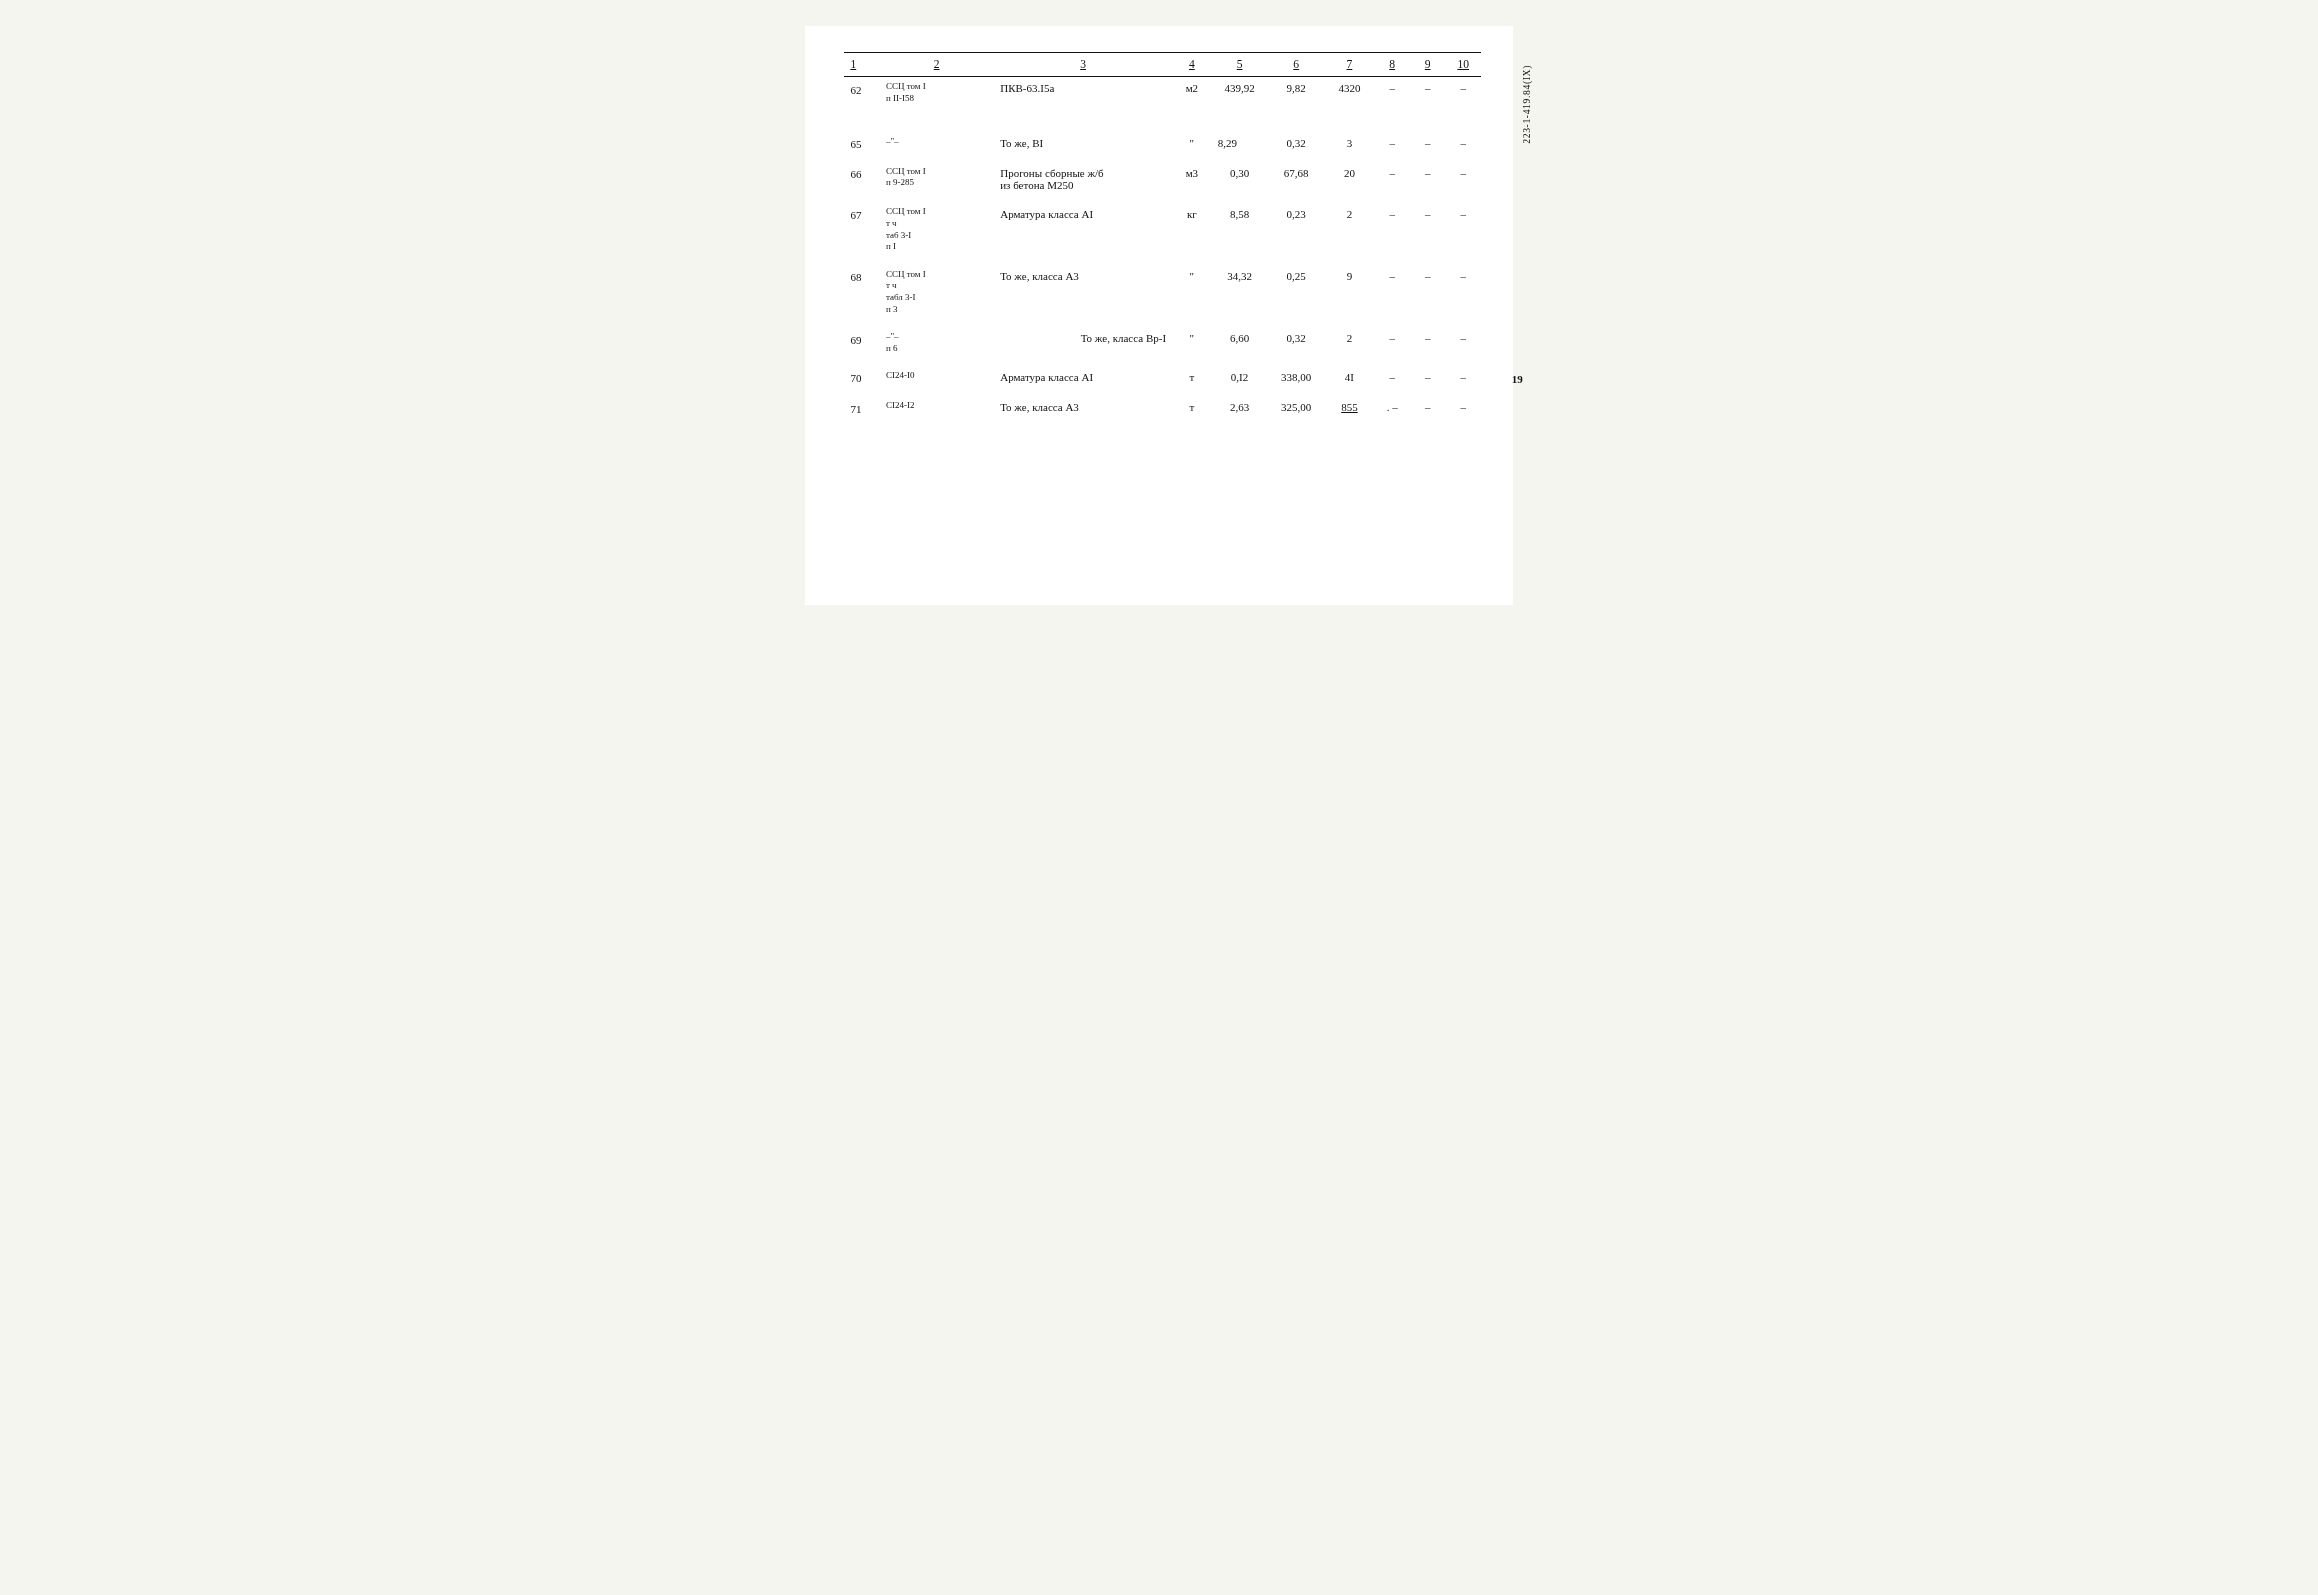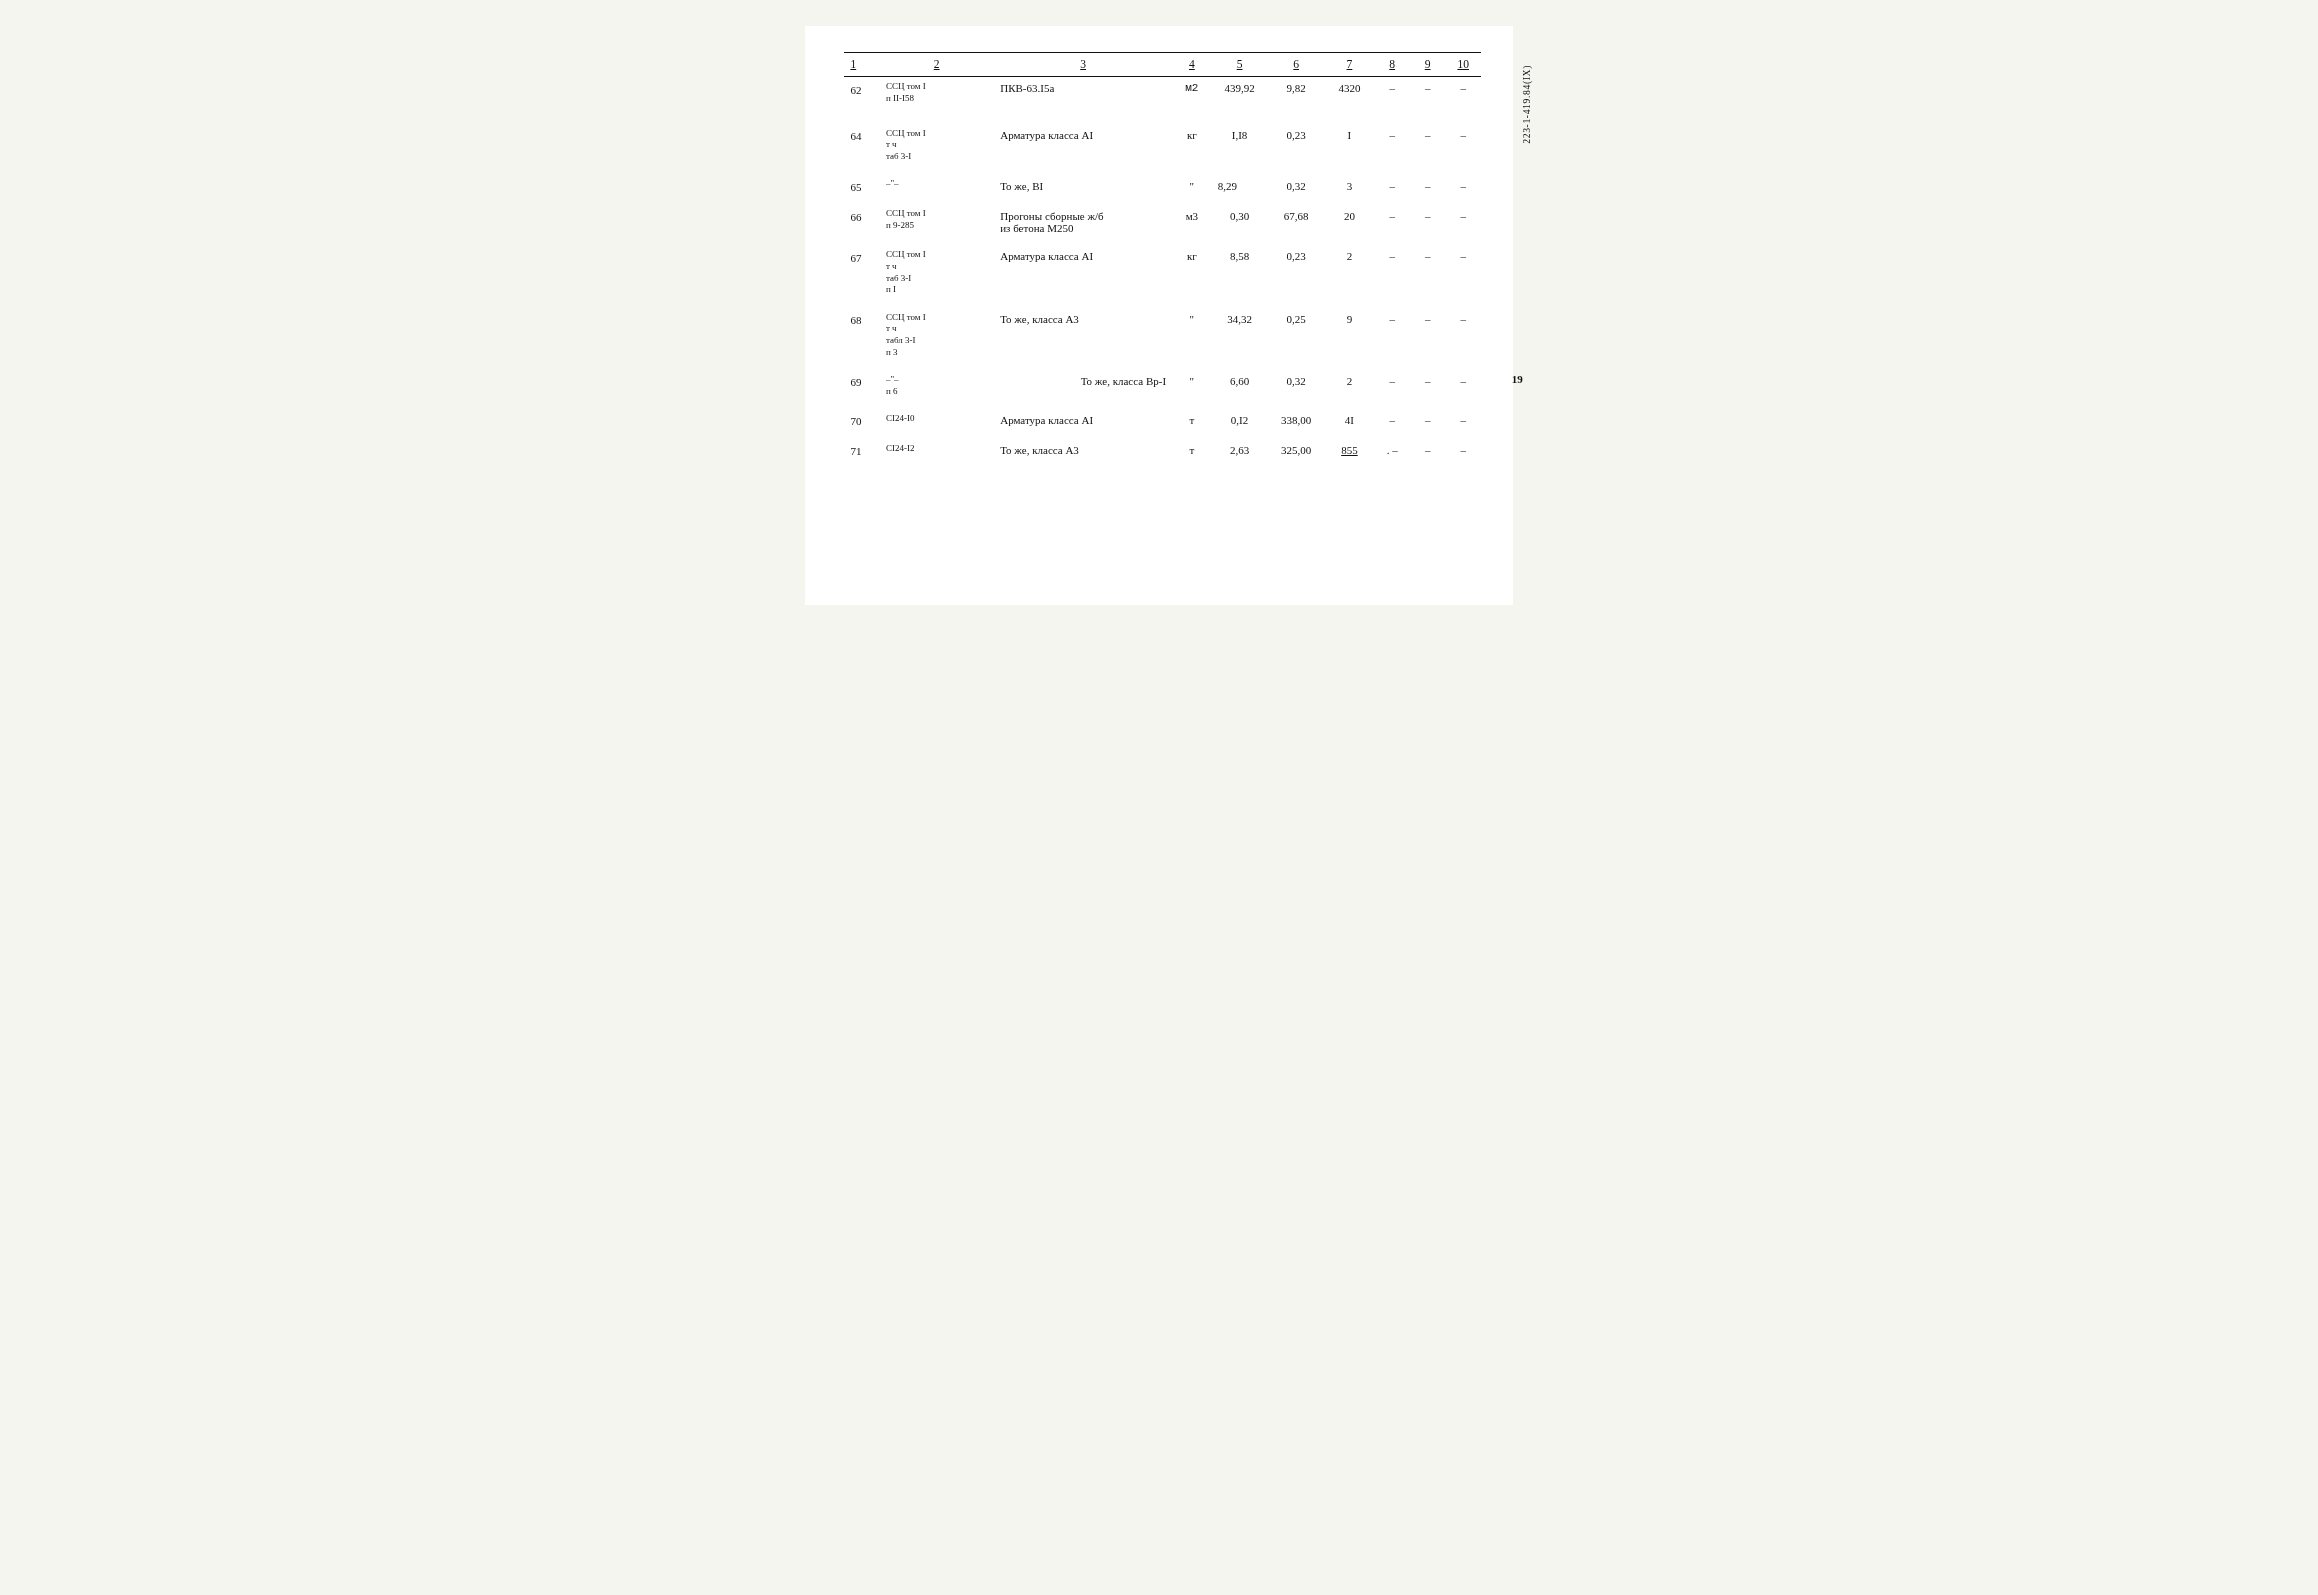--- a/index.html
+++ b/index.html
@@ -135,47 +135,33 @@
         <th class="col-9 col-num"><span class="header-underline">9</span></th>
         <th class="col-10 col-num"><span class="header-underline">10</span></th>
       </tr>
     </thead>
     <tbody id="table-body">
     <tr style="vertical-align: top;">
           <td class="col-1 row-num" style="padding-top: 6.4px;">62</td>
           <td class="col-2 sub-text" style="white-space: pre-line; padding-top: 3.9px; font-size: 9px;">ССЦ том I
 п II-I58</td>
           <td class="col-3" style="white-space: pre-line; padding-top: 5.1px;">ПКВ-63.I5а</td>
-          <td class="col-4 center" style="padding-top: 5.1px; font-family: Liberation Mono, monospace;">м2</td>
+          <td class="col-4 center" style="padding-top: 5.1px;">м2</td>
           <td class="col-5 center" style="text-align: center; padding-top: 5.1px;">439,92</td>
           <td class="col-6 center" style="text-align: center; padding-top: 5.1px;">9,82</td>
           <td class="col-7 center" style="text-align: center; padding-top: 5.1px; margin-top: 8px;">4320</td>
           <td class="col-8 center" style="text-align: center; padding-top: 5.1px;">–</td>
           <td class="col-9 center" style="text-align: center; padding-top: 5.1px;">–</td>
           <td class="col-10 center" style="text-align: center; padding-top: 5.1px;">–</td>
         </tr>
         <tr>
           <td colspan="10" style="height: 6.4px;"></td>
         </tr>
         <tr>
           <td colspan="10" style="height: 6.4px;"></td>
-        </tr>
-        <tr style="vertical-align: top;">
-          <td class="col-1 row-num" style="padding-top: 6.4px;">64</td>
-          <td class="col-2 sub-text" style="white-space: pre-line; padding-top: 3.9px; font-size: 9px;">ССЦ том I
-т ч
-таб 3-I</td>
-          <td class="col-3" style="white-space: pre-line; padding-top: 5.1px;">Арматура класса АI</td>
-          <td class="col-4 center" style="text-align: center; padding-top: 5.1px;">кг</td>
-          <td class="col-5 center" style="text-align: center; padding-top: 5.1px;">I,I8</td>
-          <td class="col-6 center" style="text-align: center; padding-top: 5.1px;">0,23</td>
-          <td class="col-7 center" style="text-align: center; padding-top: 5.1px;">I</td>
-          <td class="col-8 center" style="text-align: center; padding-top: 5.1px;">–</td>
-          <td class="col-9 center" style="text-align: center; padding-top: 5.1px;">–</td>
-          <td class="col-10 center" style="text-align: center; padding-top: 5.1px;">–</td>
         </tr>
         <tr>
           <td colspan="10" style="height: 6.4px;"></td>
         </tr>
         <tr style="vertical-align: top;">
           <td class="col-1 row-num" style="padding-top: 6.4px;">65</td>
           <td class="col-2 sub-text" style="white-space: pre-line; padding-top: 3.9px; font-size: 9px;">–"–</td>
           <td class="col-3" style="white-space: pre-line; padding-top: 5.1px;">То же, ВI</td>
           <td class="col-4 center" style="text-align: center; padding-top: 5.1px;">"</td>
           <td class="col-5 center" style="text-align: left; padding-top: 5.1px;">8,29</td>

